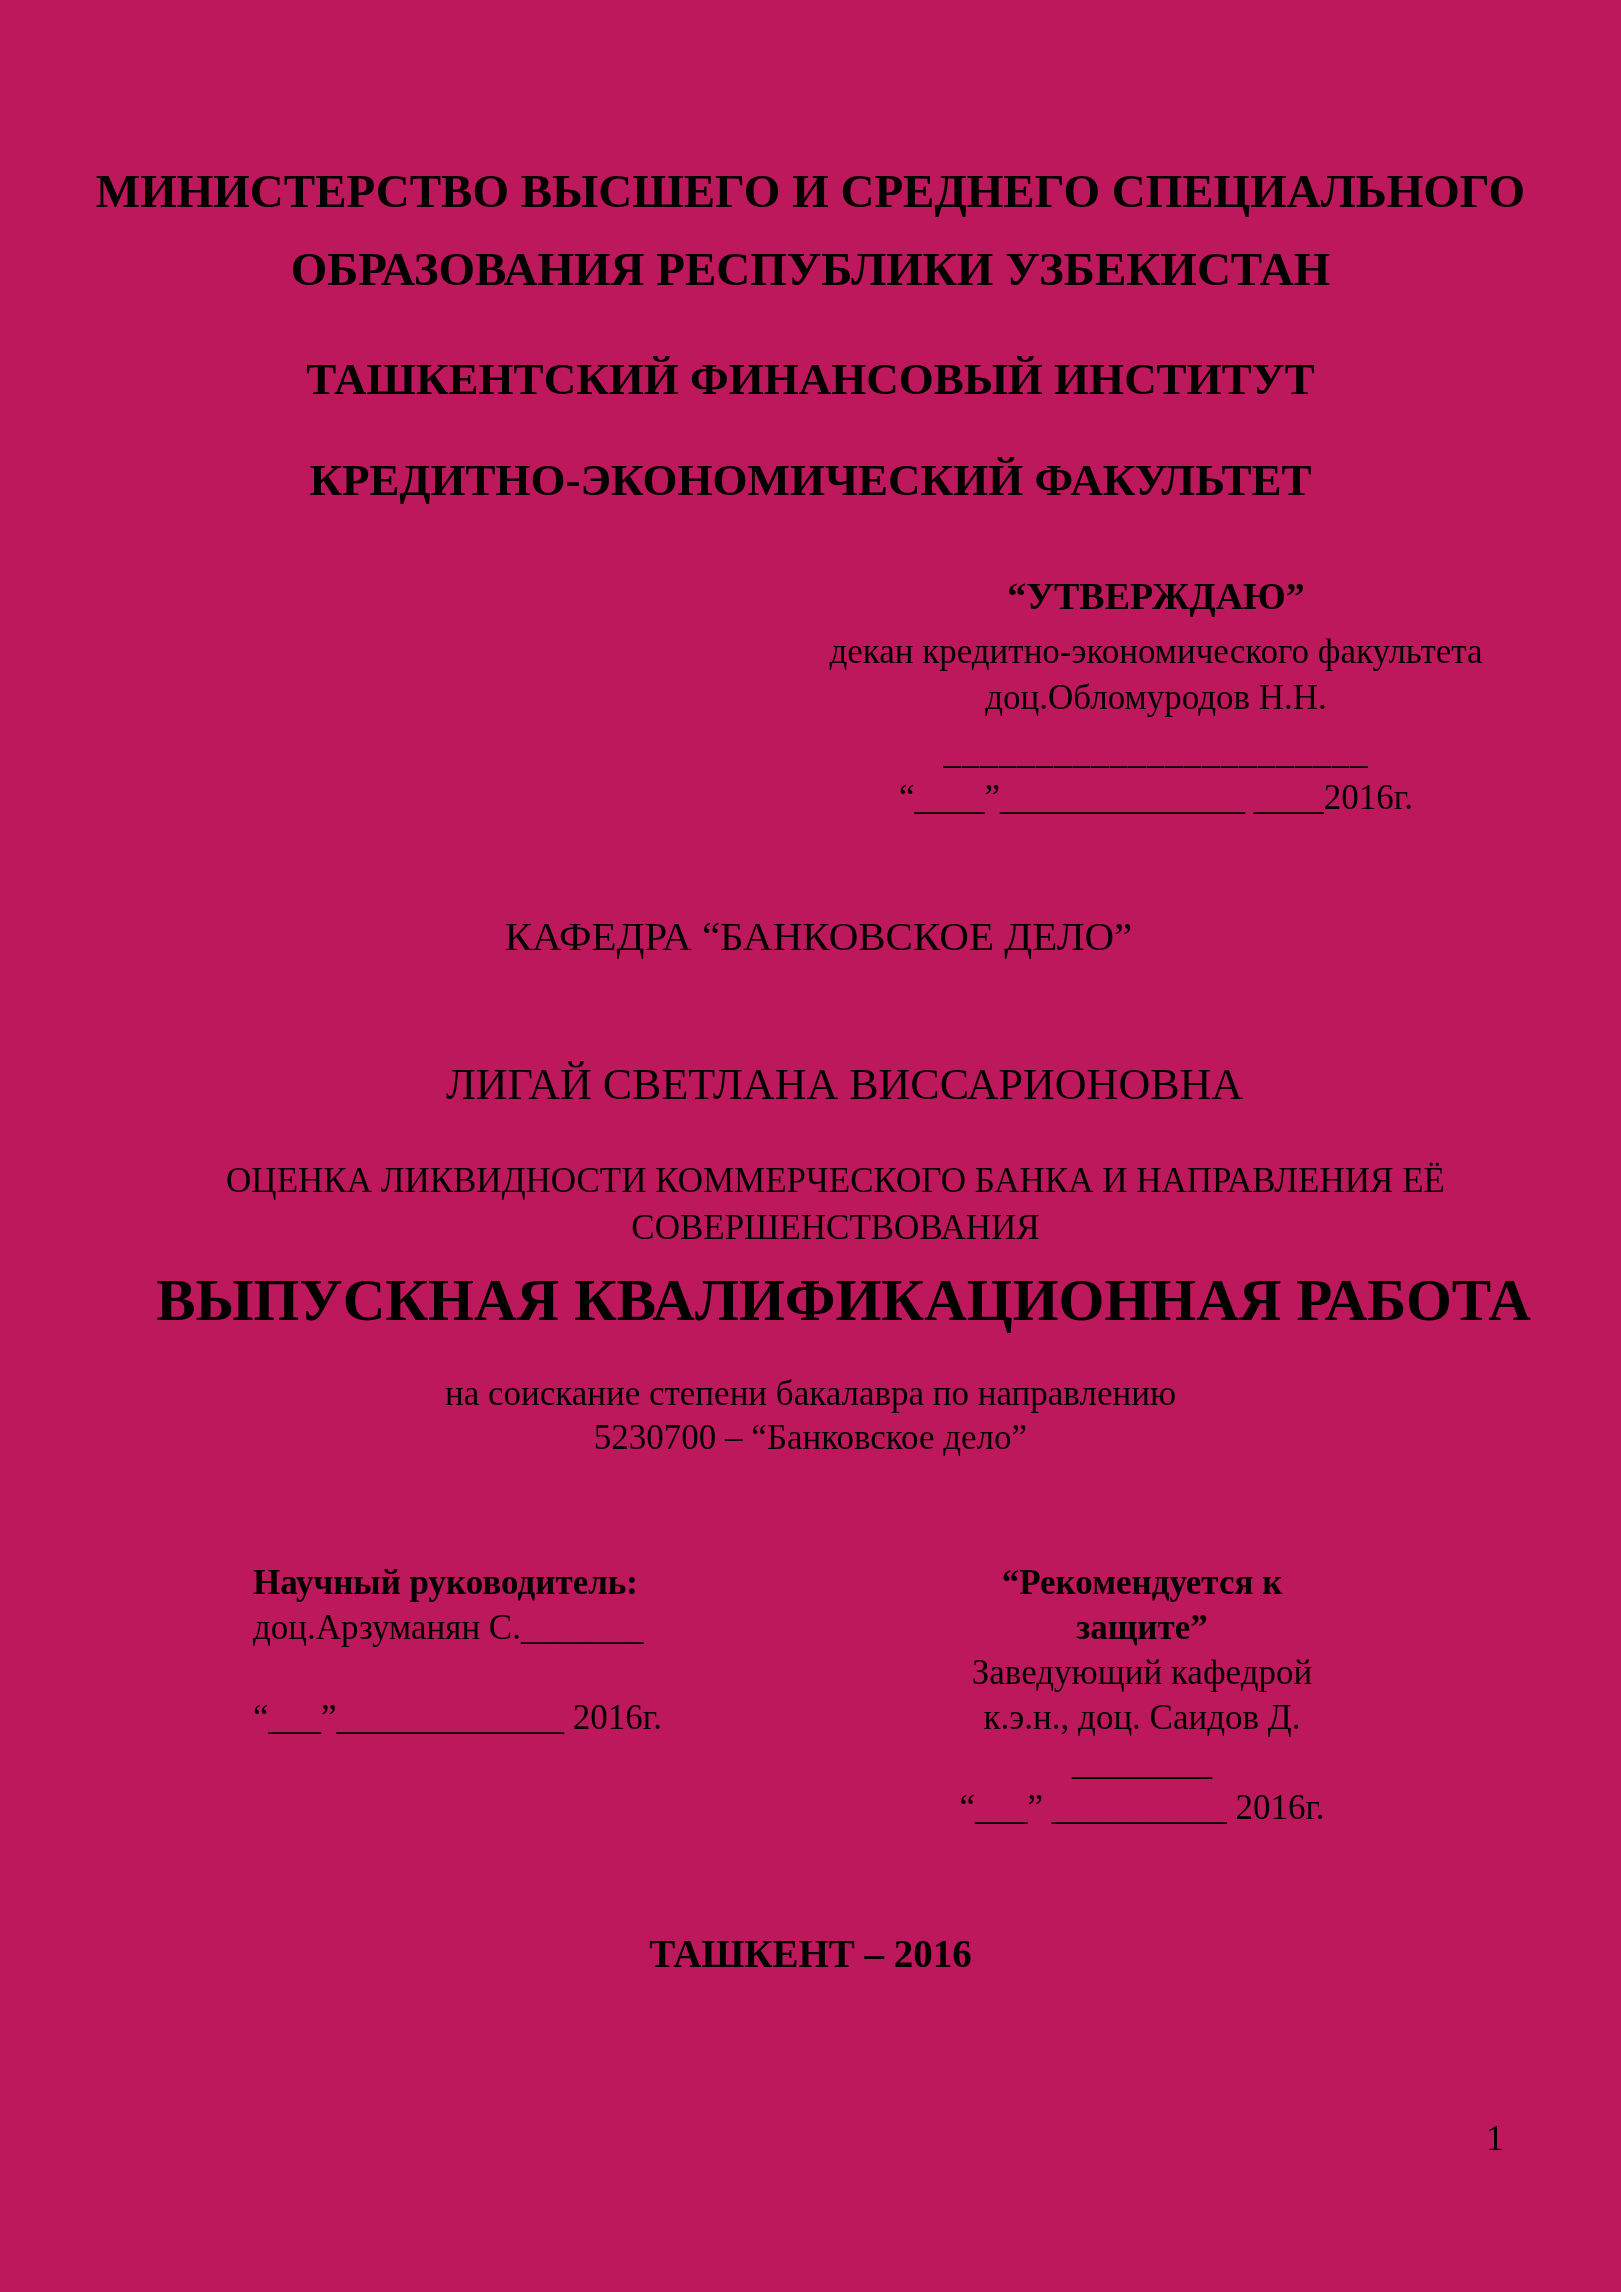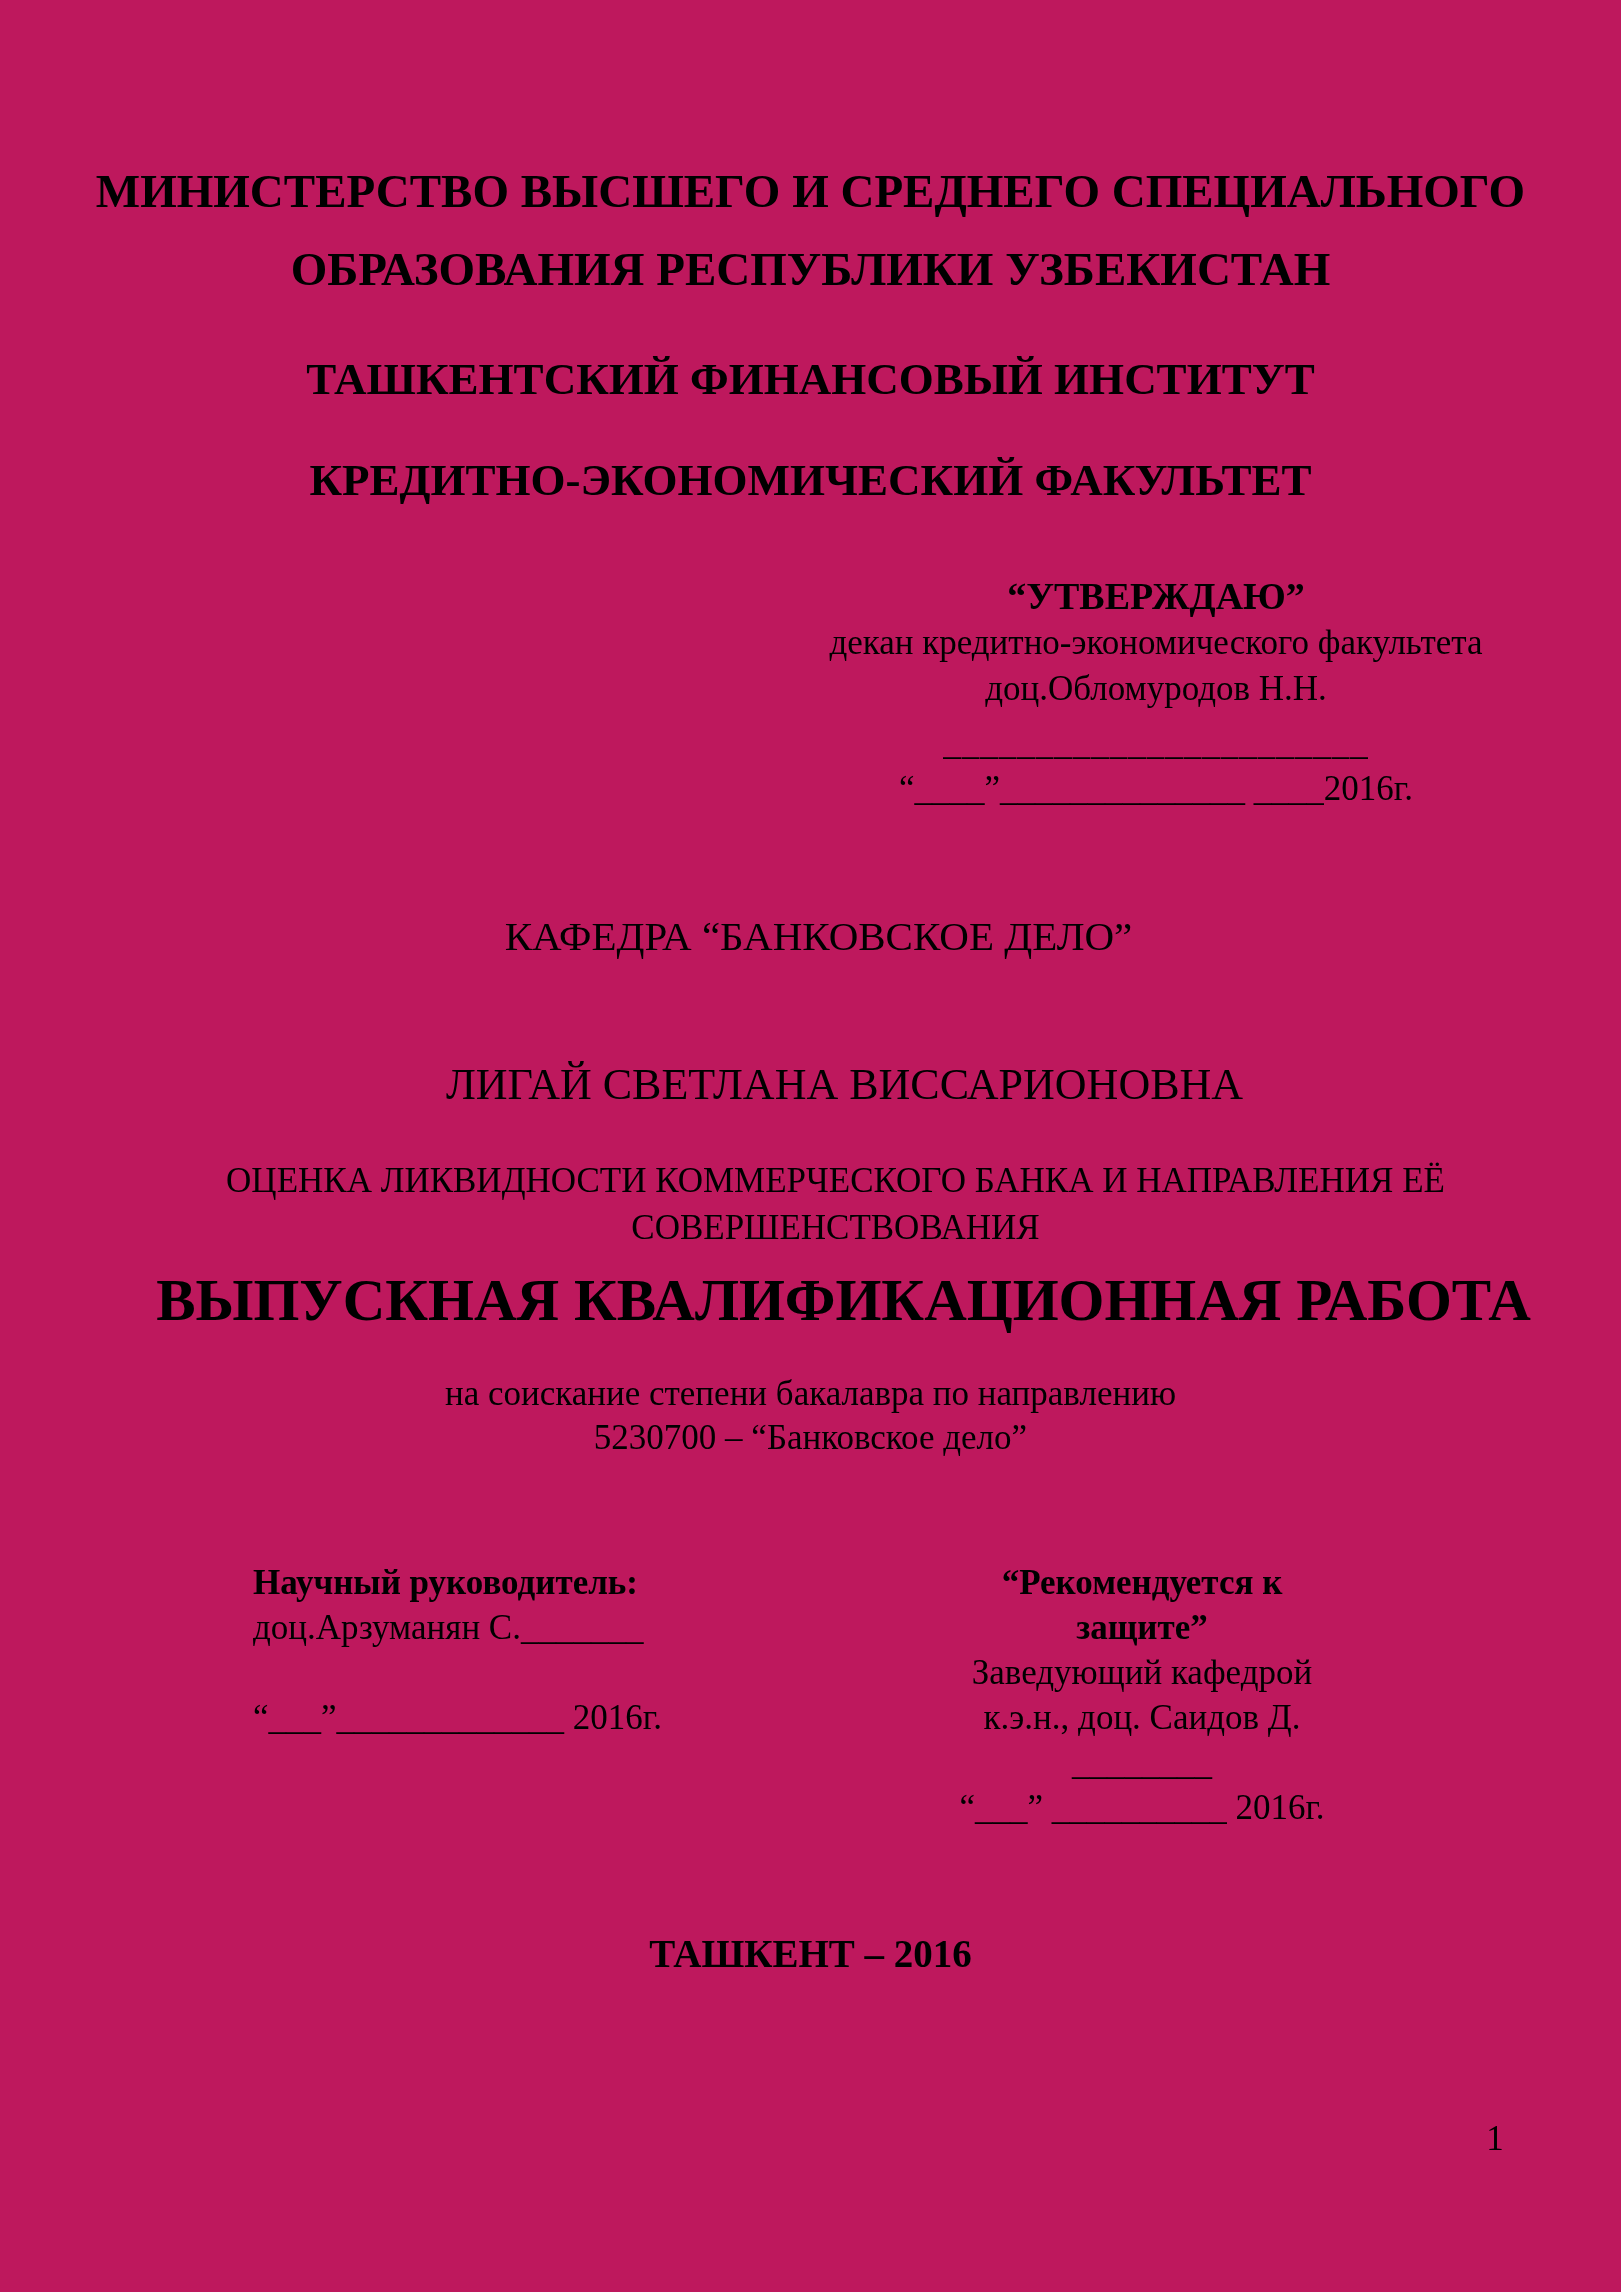--- a/index.html
+++ b/index.html
@@ -44,21 +44,21 @@
     left: 818px;
     top: 573px;
     width: 676px;
     text-align: center;
     font-size: 35px;
     line-height: 46px;
   }
   .approval .title {
     font-size: 38px;
     font-weight: bold;
-    margin-bottom: 1px;
+    margin-bottom: 10px;
   }
   .approval .sig-line {
     margin-top: 7.8px;
     letter-spacing: 1px;
   }
 
   .department {
     top: 912px;
     font-size: 41px;
     font-weight: normal;

